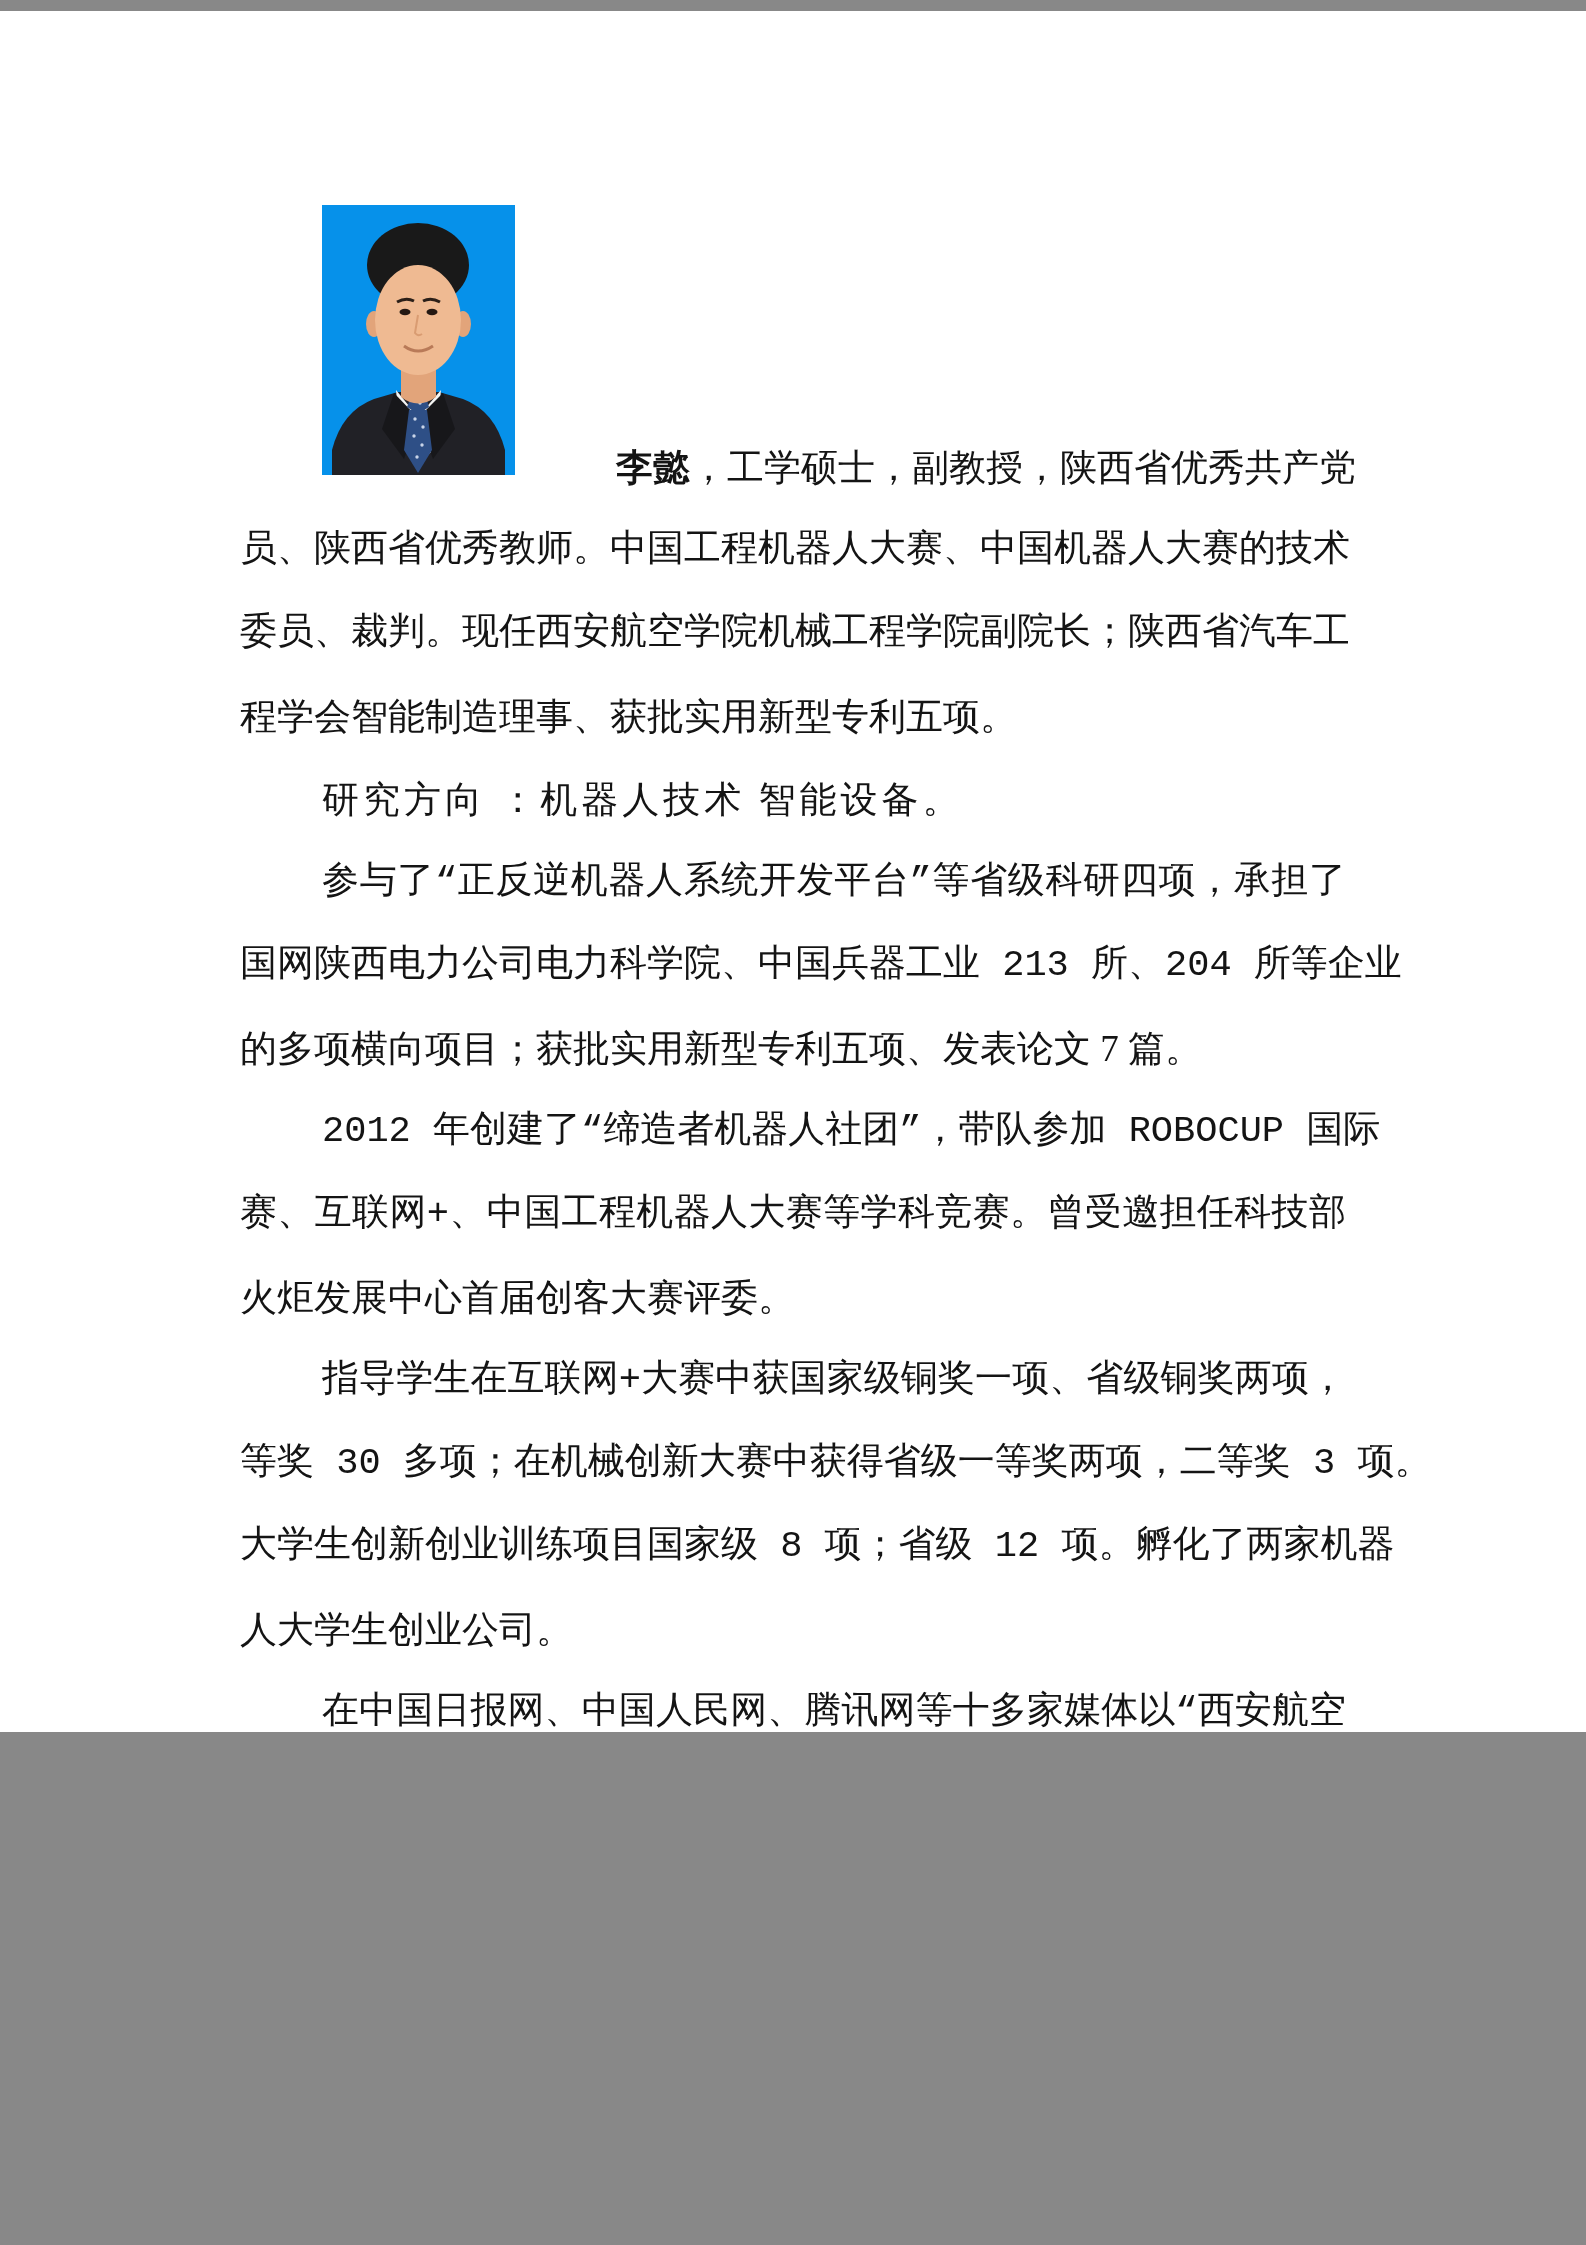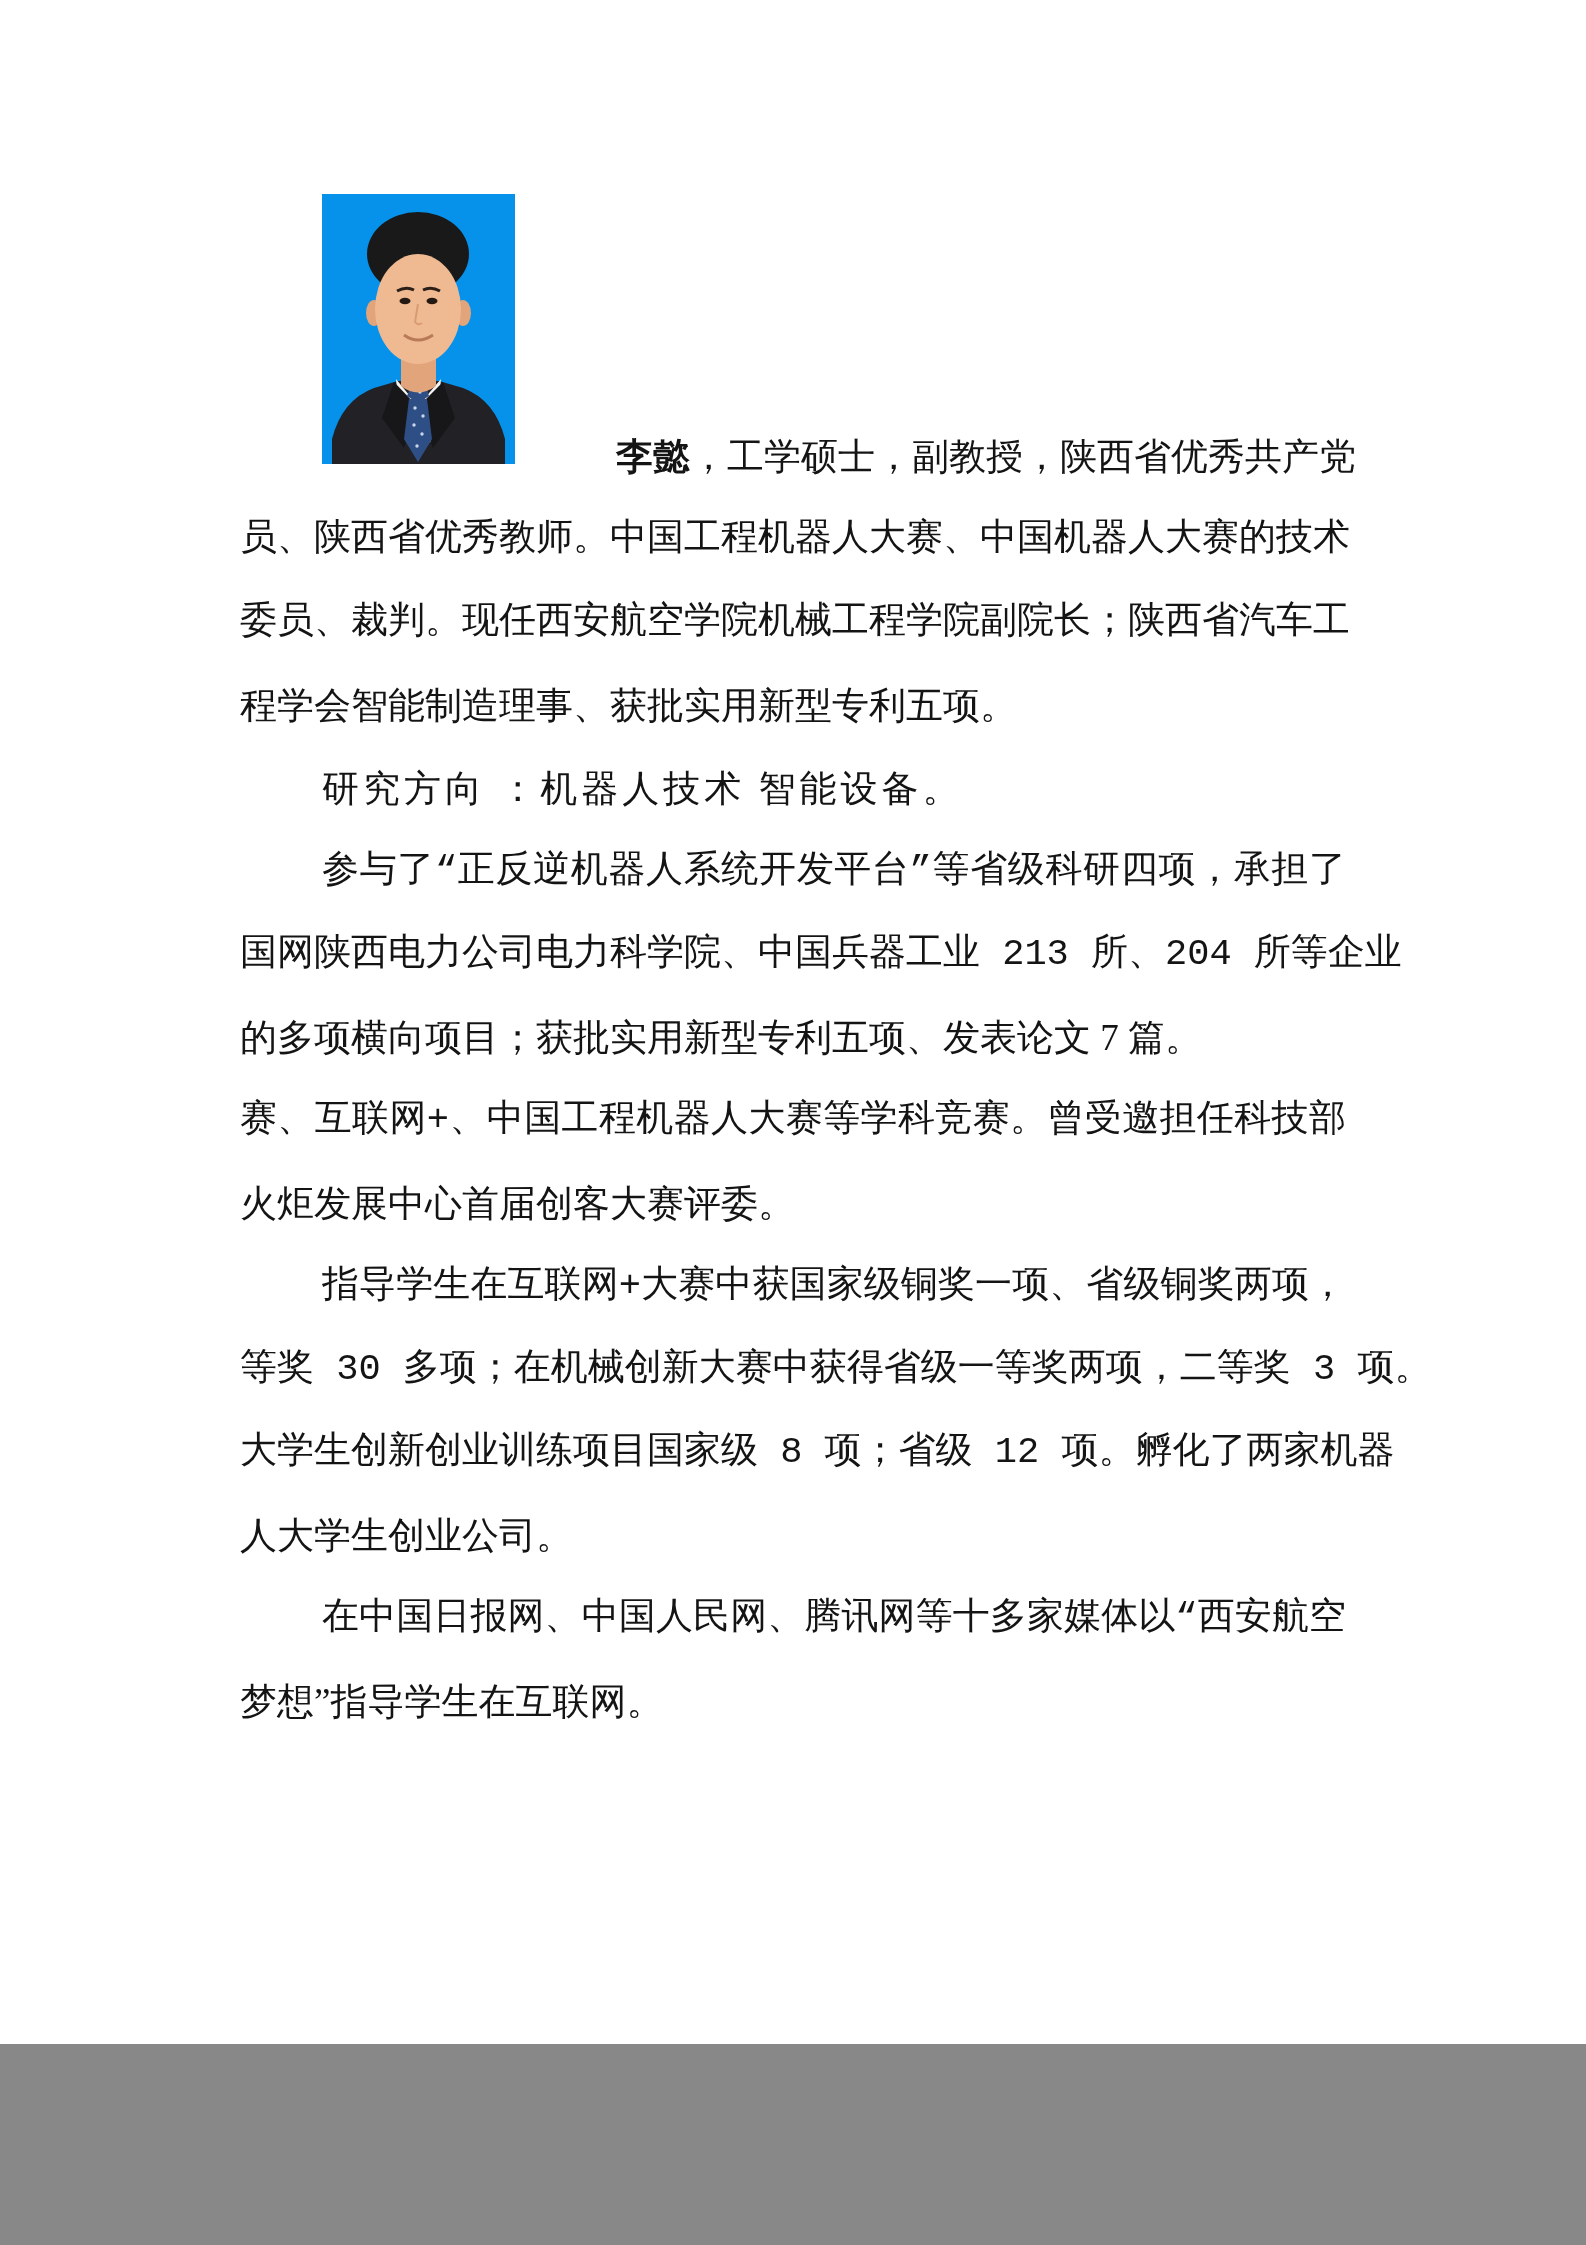--- a/index.html
+++ b/index.html
@@ -1,19 +1,19 @@
 <!DOCTYPE html>
 <html lang="zh" style="--photo-bg: #0691ea; --photo-suit: #212126; --photo-lapel: #17171a; --photo-shirt: #f4f4f2; --photo-tie: #2e4f86; --photo-tiedot: #c8d4e8; --photo-skin: #efba92; --photo-neck: #e2a47a; --photo-hair: #191919;"><head>
 <meta charset="utf-8">
 <style>
   html,body{margin:0;padding:0;background:#888;}
   .page{
     position:relative;
-    width:1586px;height:2044px;
-    margin:0 auto;
+    width:1586px;height:1721px;
+    margin:11px auto;
     background:#ffffff;
     color:#141414;
     font-family:"Liberation Serif","DejaVu Serif",serif;
     overflow:hidden;
   }
   .photo{
     position:absolute;left:322px;top:194px;width:193px;height:270px;
     display:block;
   }
   .first-line{
@@ -82,20 +82,21 @@
   </div>
 
   <div class="lines">
       <div class="line justify">员、陕西省优秀教师。中国工程机器人大赛、中国机器人大赛的技术</div>
       <div class="line justify">委员、裁判。现任西安航空学院机械工程学院副院长；陕西省汽车工</div>
       <div class="line">程学会智能制造理事、获批实用新型专利五项。</div>
       <div class="line indent spaced">研究方向 ：机器人技术 智能设备。</div>
       <div class="line justify indent">参与了“正反逆机器人系统开发平台”等省级科研四项，承担了</div>
       <div class="line justify">国网陕西电力公司电力科学院、中国兵器工业 213 所、204 所等企业</div>
       <div class="line">的多项横向项目；获批实用新型专利五项、发表论文 7 篇。</div>
+      <div class="line justify indent">2012 年创建了“缔造者机器人社团”，带队参加 ROBOCUP 国际</div>
       <div class="line justify">赛、互联网+、中国工程机器人大赛等学科竞赛。曾受邀担任科技部</div>
       <div class="line">火炬发展中心首届创客大赛评委。</div>
       <div class="line justify indent">指导学生在互联网+大赛中获国家级铜奖一项、省级铜奖两项，</div>
       <div class="line justify">等奖 30 多项；在机械创新大赛中获得省级一等奖两项，二等奖 3 项。</div>
       <div class="line justify">大学生创新创业训练项目国家级 8 项；省级 12 项。孵化了两家机器</div>
       <div class="line">人大学生创业公司。</div>
       <div class="line justify indent">在中国日报网、中国人民网、腾讯网等十多家媒体以“西安航空</div>
       <div class="line">梦想”指导学生在互联网。</div>
     </div>
 

